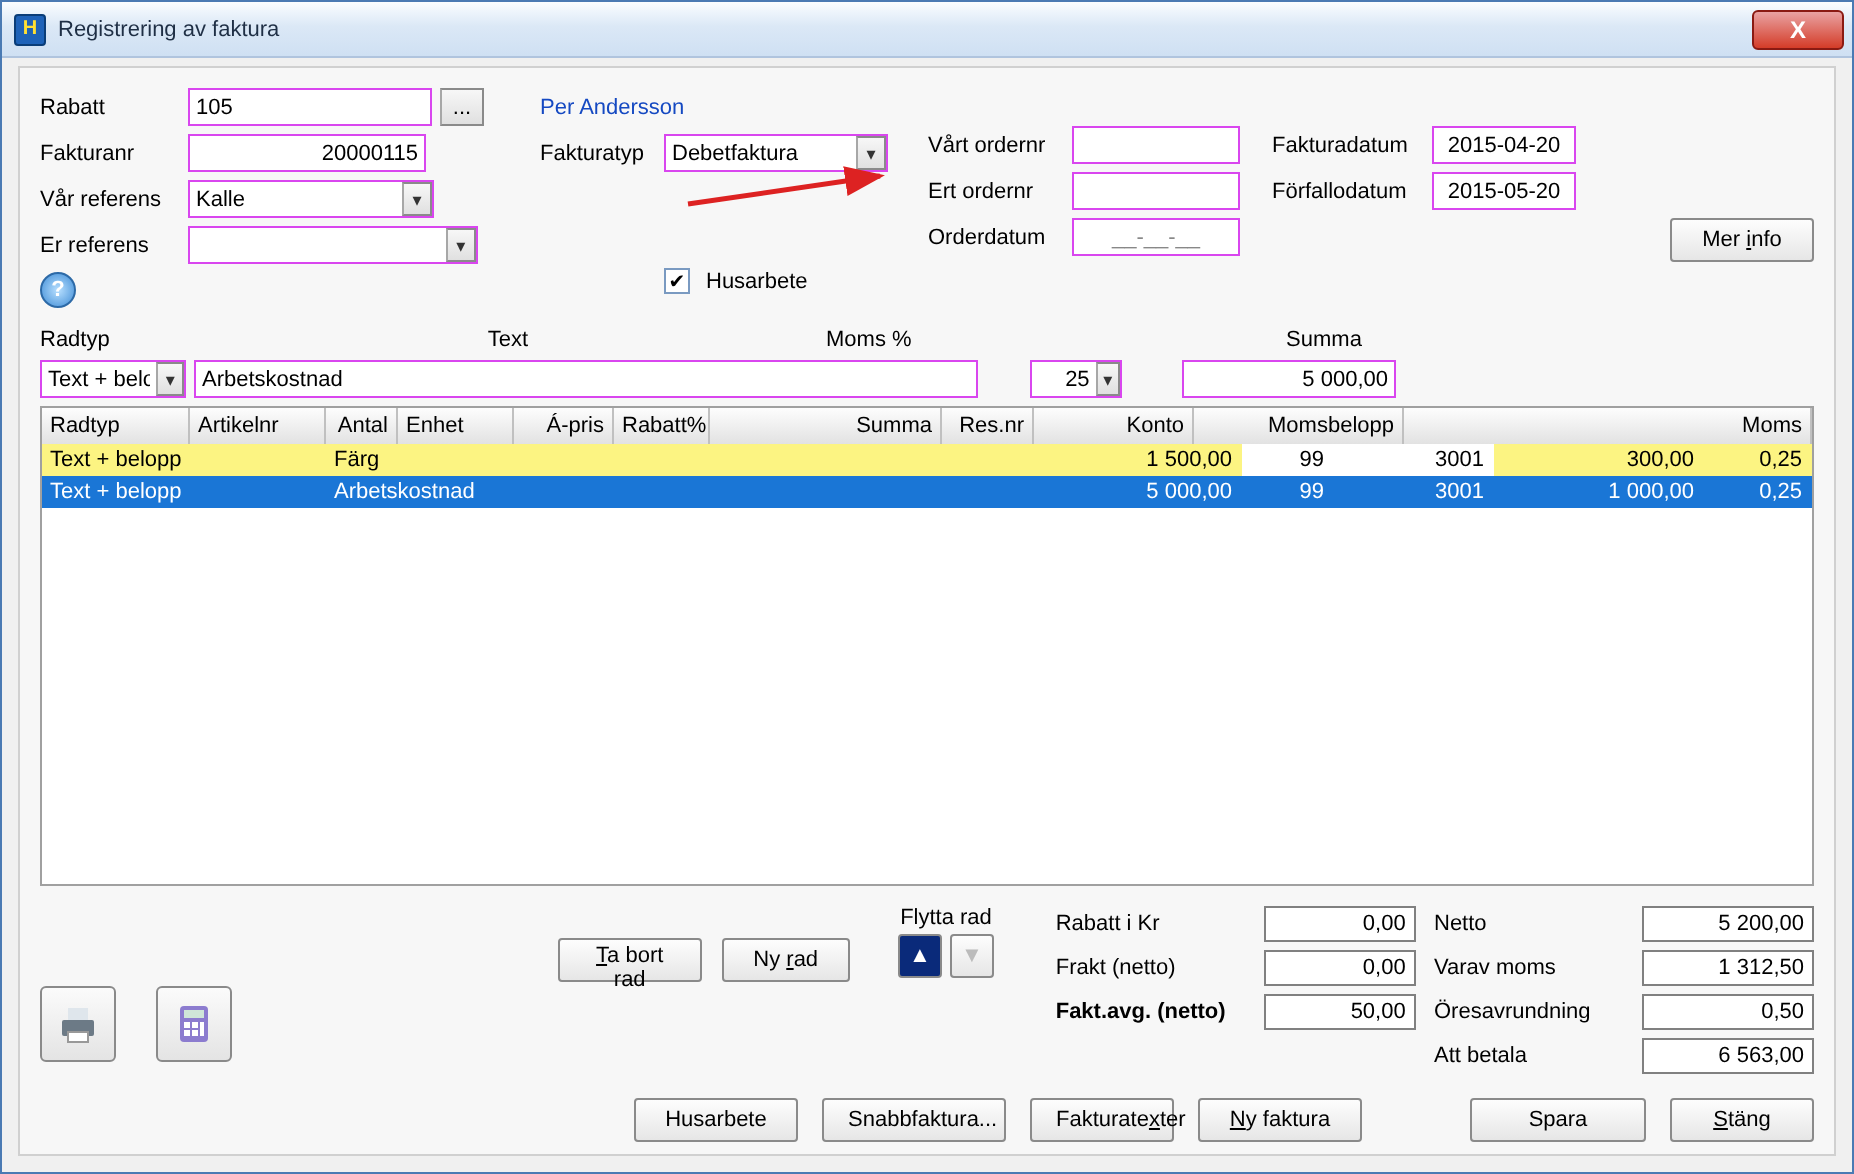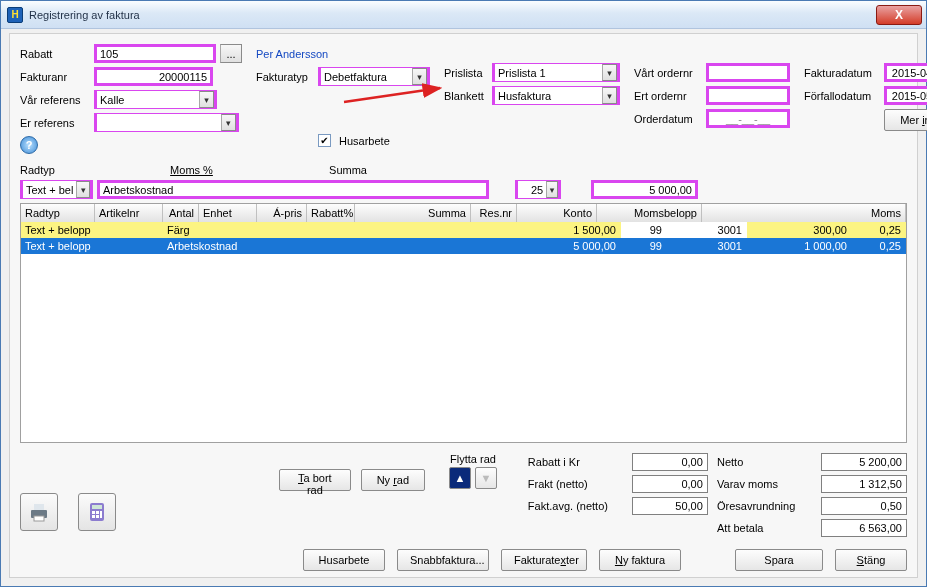--- a/index.html
+++ b/index.html
@@ -7,21 +7,21 @@
   .window { width:927px; height:587px; background:#f0f0f0; border:1px solid #4a7ab3; position:relative; }
   .titlebar { height:28px; background:linear-gradient(#fafdff,#dbe8f6 45%,#cfe0f3); display:flex; align-items:center; padding:0 0 0 6px; border-bottom:1px solid #b0c4de; }
   .titlebar .icon { width:16px;height:16px;background:#1e62b8;border:1px solid #0a3d78;display:inline-flex;align-items:center;justify-content:center;color:#ffe033;font-weight:bold;font-size:10px;border-radius:2px;margin-right:6px;}
   .titlebar .title { color:#1f2f45; }
   .titlebar .close { margin-left:auto; width:46px; height:20px; margin-right:4px;
     background:linear-gradient(#e9a2a2,#d43c28); border:1px solid #8a1a12; border-radius:3px;
     display:flex;align-items:center;justify-content:center;color:#fff;font-weight:bold;font-size:12px;}
   .content { position:absolute;top:32px;left:8px;right:8px;bottom:8px;background:#f7f7f7;border:1px solid #d0d0d0; padding:10px;}
   .row { display:flex;align-items:center; margin-bottom:4px; gap:4px;}
   label.f { display:inline-block; }
-  input.t, .combo { height:19px; border:3px solid #d946ef; background:#fff; padding:1px 3px; }
+  input.t, .combo { height:19px; border:1px solid #d946ef; background:#fff; padding:1px 3px; }
   .combo { display:inline-flex; align-items:center; position:relative; padding:0; }
   .combo input { border:0; height:17px; width:100%; padding:1px 3px; outline:none;}
   .combo .btn, .sq { width:17px;height:17px;background:linear-gradient(#f7f7f7,#e0e0e0);border:1px solid #8a8a8a;border-left:1px solid #a7a7a7;display:inline-flex;align-items:center;justify-content:center;}
   .sq { height:19px;width:22px;}
   .combo .btn::after{content:"▾";font-size:9px;color:#333;}
   .blue { color:#1549c2; }
   .help { width:18px;height:18px;border-radius:50%;background:radial-gradient(#b9e0ff,#3e8cd6);border:1px solid #2d6aa7;color:#fff;display:inline-flex;align-items:center;justify-content:center;font-weight:bold;}
   .cbx { width:13px;height:13px;background:#fff;border:1px solid #7a9ac1;display:inline-flex;align-items:center;justify-content:center;font-size:10px;}
   .btn3d { height:22px; padding:2px 12px; background:linear-gradient(#fdfdfd,#e6e6e6);border:1px solid #8a8a8a;border-radius:2px;}
   .regrid { background:#fff;border:1px solid #a0a0a0; }
@@ -104,37 +104,20 @@
             </svg>
         </div>
         <div style="height:44px;"></div>
         <div class="row">
           <span style="width:58px;"></span>
           <span class="cbx">✔</span>
           <span style="margin-left:4px;">Husarbete</span>
         </div>
       </div>
 
-      <div style="width:178px;">
-        <div style="height:19px;"></div>
-        <div class="row">
-          <label class="f" style="width:44px;">Prislista</label>
-          <div class="combo" style="width:128px;">
-            <input value="Prislista 1" style="">
-              <div class="btn"></div>
-          </div>
-        </div>
-        <div class="row">
-          <label class="f" style="width:44px;">Blankett</label>
-          <div class="combo" style="width:128px;">
-            <input value="Husfaktura" style="">
-              <div class="btn"></div>
-          </div>
-        </div>
-      </div>
 
       <div style="width:158px;">
         <div style="height:19px;"></div>
         <div class="row">
           <label class="f" style="width:68px;">Vårt ordernr</label>
           <input class="t" style="width: 84px;" value="">
         </div>
         <div class="row">
           <label class="f" style="width:68px;">Ert ordernr</label>
           <input class="t" style="width: 84px;" value="">
@@ -156,21 +139,22 @@
           <input class="t ar" style="width: 72px; text-align: center;" value="2015-05-20">
         </div>
         <div class="row" style="justify-content:flex-end;margin-top:4px;">
           <button class="btn3d" style="width:72px;"><span>Mer <span class="underline-key">i</span>nfo</span></button>
         </div>
       </div>
     </div>
 
     <div class="row" style="margin-top:6px;">
       <span style="width:75px;">Radtyp</span>
-      <span style="width:185px;text-align:center;text-decoration:underline;">Moms %</span>
+      <span style="width:310px;text-align:center;">Text</span>
+      <span style="width:185px;text-align:left;">Moms %</span>
       <span style="width:120px;text-align:center;">Summa</span>
     </div>
     <div class="row">
       <div class="combo" style="width:73px;">
           <input value="Text + belopp" style="">
           <div class="btn"></div>
         </div>
       <input class="t" style="width: 392px;" value="Arbetskostnad">
       <span style="width:18px;"></span>
       <div class="combo" style="width:46px;">
@@ -263,21 +247,21 @@
       <div style="width:210px;padding-left:20px;">
         <div class="row">
             <span style="width:100px;">Rabatt i Kr</span>
             <span class="sumbox" style="width:76px;">0,00</span>
           </div>
         <div class="row">
             <span style="width:100px;">Frakt (netto)</span>
             <span class="sumbox" style="width:76px;">0,00</span>
           </div>
         <div class="row">
-            <span style="width:100px;">Fakt.avg. (netto)</span>
+            <span style="width:100px;font-weight:bold;">Fakt.avg. (netto)</span>
             <span class="sumbox" style="width:76px;">50,00</span>
           </div>
       </div>
 
       <div style="flex:1;">
         <div class="row">
             <span style="width:100px;">Netto</span>
             <span class="sumbox" style="width:86px;margin-left:auto;">5 200,00</span>
           </div>
         <div class="row">
@@ -292,20 +276,20 @@
             <span style="width:100px;">Att betala</span>
             <span class="sumbox" style="width:86px;margin-left:auto;">6 563,00</span>
           </div>
       </div>
     </div>
 
     <div style="display:flex;gap:12px;justify-content:flex-end;margin-top:8px;">
       <span style="flex:1;"></span>
       <button class="btn3d" style="width:82px;">Husarbete</button>
       <button class="btn3d" style="width:92px;">Snabbfaktura...</button>
-      <button class="btn3d" style="width:86px;">Fakturate<span class="underline-key">x</span>ter</button>
+      <button class="btn3d" style="width:72px;">Fakturate<span class="underline-key">x</span>ter</button>
       <button class="btn3d" style="width:82px;"><span class="underline-key">N</span>y faktura</button>
       <span style="width:30px;"></span>
       <button class="btn3d" style="width:88px;">Spara</button>
       <button class="btn3d" style="width:72px;"><span class="underline-key">S</span>täng</button>
     </div>
   </div>
 </div>
 
 </body></html>

